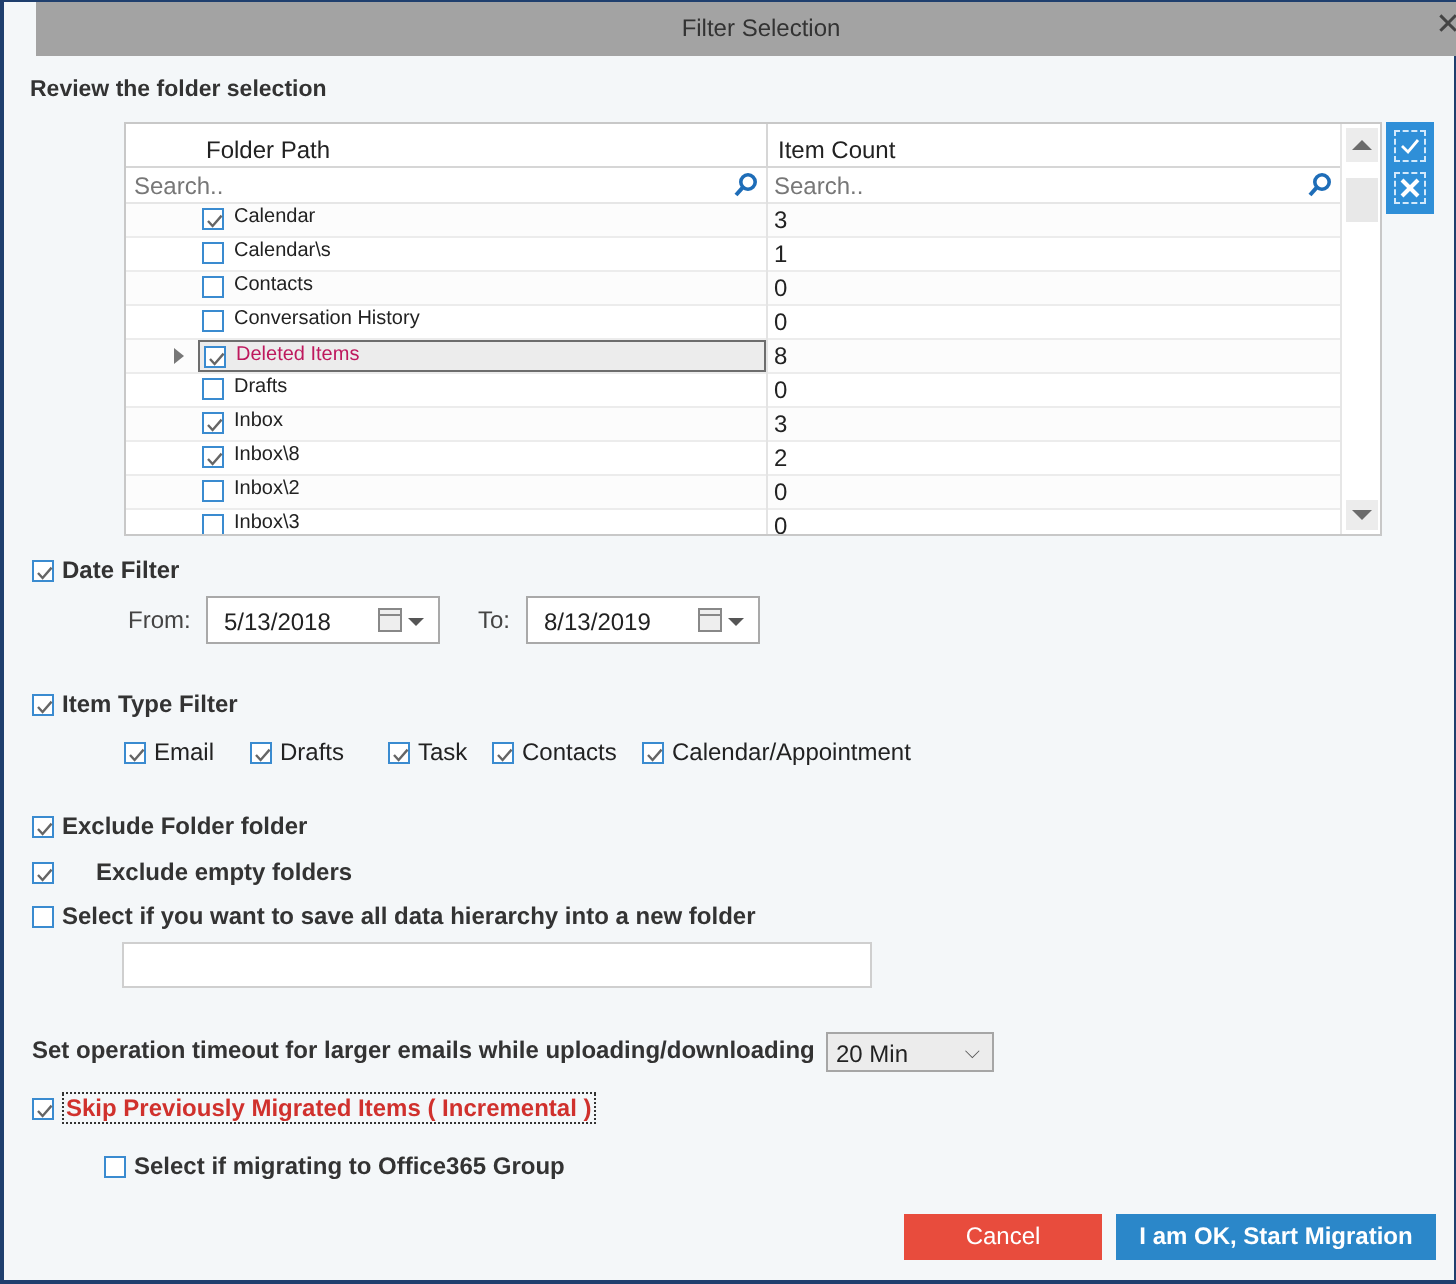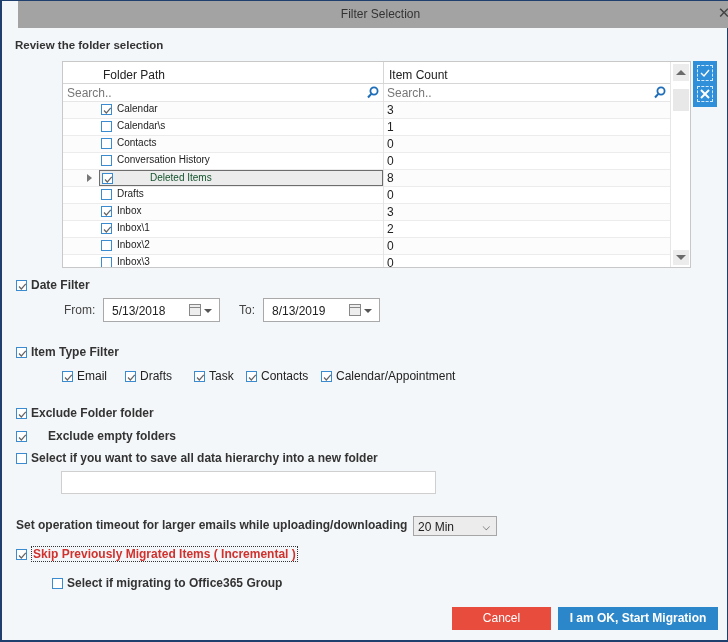--- a/index.html
+++ b/index.html
@@ -65,21 +65,21 @@
   .row .cell-sep { position: absolute; left: 320px; top: 0; width: 1px; height: 17px; background: #e4e4e4; }
   .row .cell-count { position: absolute; left: 324px; top: 1px; font-size: 12px; }
   .row .arrow { position: absolute; left: 24px; top: 4px; width: 0; height: 0;
     border-left: 5px solid #777; border-top: 4px solid transparent; border-bottom: 4px solid transparent; }
   .cb {
     position: absolute; width: 11px; height: 11px; border: 1px solid #3a8bd0; background: #fff;
   }
   .cb svg { position: absolute; left: 0; top: 0; }
   .row .cb { left: 2px; top: 2px; }
   .row .name { position: absolute; left: 18px; top: 1px; font-size: 10px; white-space: nowrap; }
-  .row.selected .name { color: #14532d; margin-left: 32px; }
+  .row.selected .name { color: #be185d; }
 
   .vscroll { position: absolute; right: 0; top: 0; width: 20px; height: 205px; background: #fff; border-left: 1px solid #e6e6e6; }
   .vscroll .up { position: absolute; left: 2px; top: 2px; width: 16px; height: 17px; background: #ececec; }
   .vscroll .up:after { content: ""; position: absolute; left: 3px; top: 6px; border-left: 5px solid transparent; border-right: 5px solid transparent; border-bottom: 5px solid #6b6b6b; }
   .vscroll .thumb { position: absolute; left: 2px; top: 27px; width: 16px; height: 22px; background: #e8e8e8; }
   .vscroll .down { position: absolute; left: 2px; bottom: 2px; width: 16px; height: 15px; background: #ececec; }
   .vscroll .down:after { content: ""; position: absolute; left: 3px; top: 5px; border-left: 5px solid transparent; border-right: 5px solid transparent; border-top: 5px solid #6b6b6b; }
 
   .side-tools { position: absolute; left: 691px; top: 60px; width: 24px; height: 46px; background: #2f8fd8; }
   .side-tools .tool { position: absolute; left: 4px; width: 16px; height: 16px; border: 1px dashed #d4e9fb; cursor: pointer; }
@@ -215,21 +215,21 @@
           <span class="cell-sep"></span>
           <span class="cell-count">3</span>
         </div>
         <div class="row alt">
           <div class="cell-path">
             <span class="cb">
               <svg width="11" height="11" viewBox="0 0 11 11">
                 <polyline points="2,5.5 4.3,8 8.8,2.8" fill="none" stroke="#666" stroke-width="1.2"></polyline>
               </svg>
             </span>
-            <span class="name">Inbox\1</span>
+            <span class="name">Inbox\8</span>
           </div>
           <span class="cell-sep"></span>
           <span class="cell-count">2</span>
         </div>
         <div class="row">
           <div class="cell-path">
             <span class="cb"></span>
             <span class="name">Inbox\2</span>
           </div>
           <span class="cell-sep"></span>

